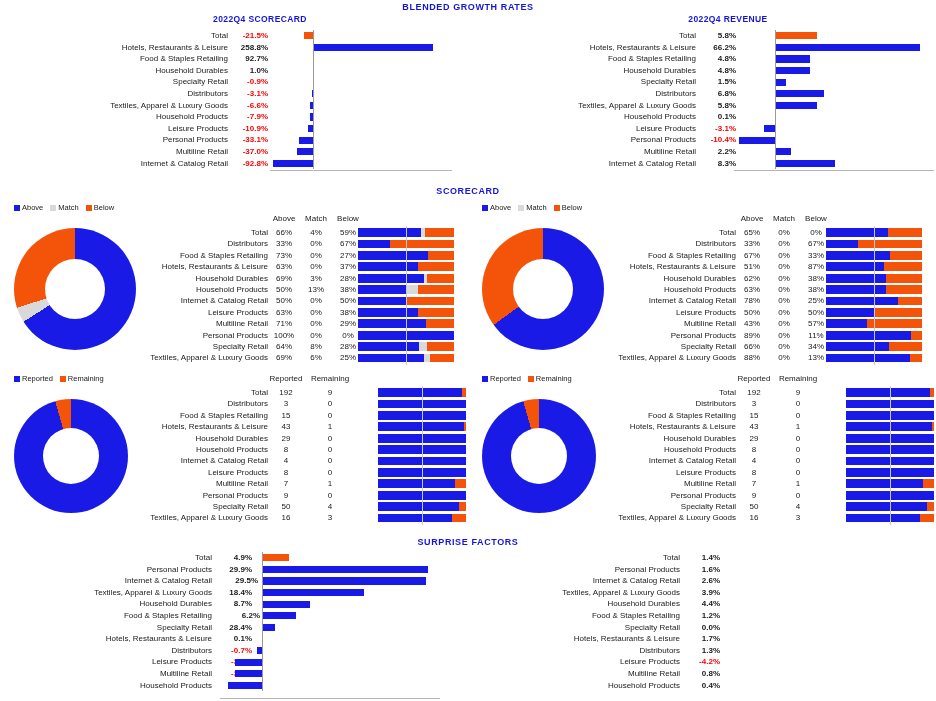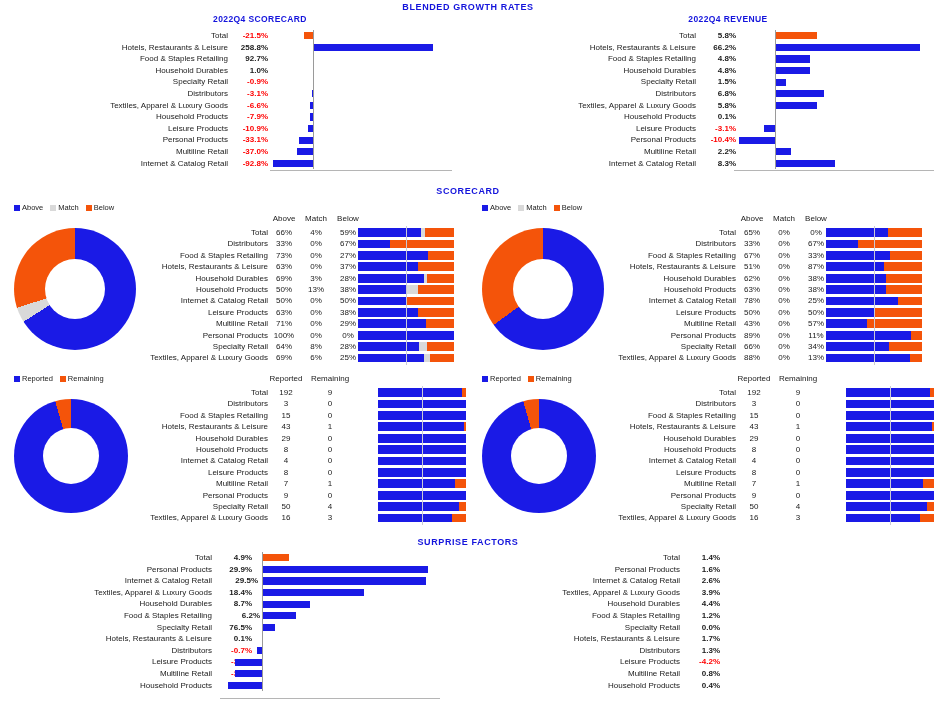--- a/index.html
+++ b/index.html
@@ -828,21 +828,21 @@
     <div class="gw-row">
       <div class="gw-label" style="left: 0px; right: auto; width: 212px; text-align: right;">Food &amp; Staples Retailing</div>
       <div class="gw-val" style="left: 226px; color: rgb(26, 26, 26);">6.2%</div>
       <div class="gw-plot" style="left: 220px; width: 220px;">
         <div class="gw-bar" style="left: 42px; width: 34.4875px; background: rgb(26, 26, 230);"></div>
         <div class="gw-axis" style="left: 42px;"></div>
       </div>
     </div>
     <div class="gw-row">
       <div class="gw-label" style="left: 0px; right: auto; width: 212px; text-align: right;">Specialty Retail</div>
-      <div class="gw-val" style="left: 218px; color: rgb(26, 26, 26);">76.5%</div>
+      <div class="gw-val" style="left: 218px; color: rgb(26, 26, 26);">28.4%</div>
       <div class="gw-plot" style="left: 220px; width: 220px;">
         <div class="gw-bar" style="left: 42px; width: 12.7937px; background: rgb(26, 26, 230);"></div>
         <div class="gw-axis" style="left: 42px;"></div>
       </div>
     </div>
     <div class="gw-row">
       <div class="gw-label" style="left: 0px; right: auto; width: 212px; text-align: right;">Hotels, Restaurants &amp; Leisure</div>
       <div class="gw-val" style="left: 218px; color: rgb(26, 26, 26);">0.1%</div>
       <div class="gw-plot" style="left: 220px; width: 220px;">
         <div class="gw-bar" style="left: 42px; width: 1px; background: rgb(26, 26, 230);"></div>

